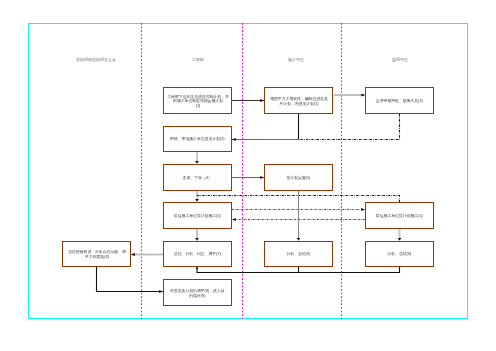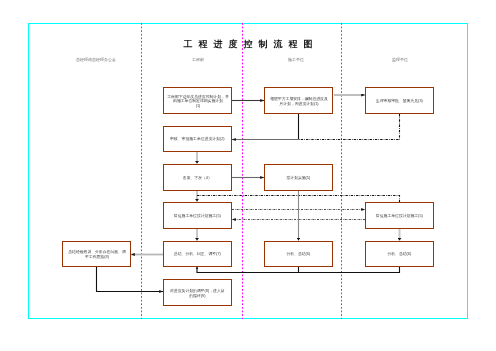--- a/index.html
+++ b/index.html
@@ -33,21 +33,20 @@
 </head>
 <body>
 
 <div id="page">
   <div id="frame"></div>
 
   <div class="vsep" style="left:141px;"></div>
   <div class="vsep" style="left:242px;"></div>
   <div class="vsep" style="left:341px;"></div>
 
-  <div class="title"><span>工程进度控制流程图</span></div>
 
   <div class="colhead" style="left:56px;width:80px;">
       <div class="sh">
         <span>总经理或总经理办公会</span>
       </div>
     </div>
   <div class="colhead" style="left:157px;width:81px;">
       <div class="sh">
         <span>工程部</span>
       </div>

